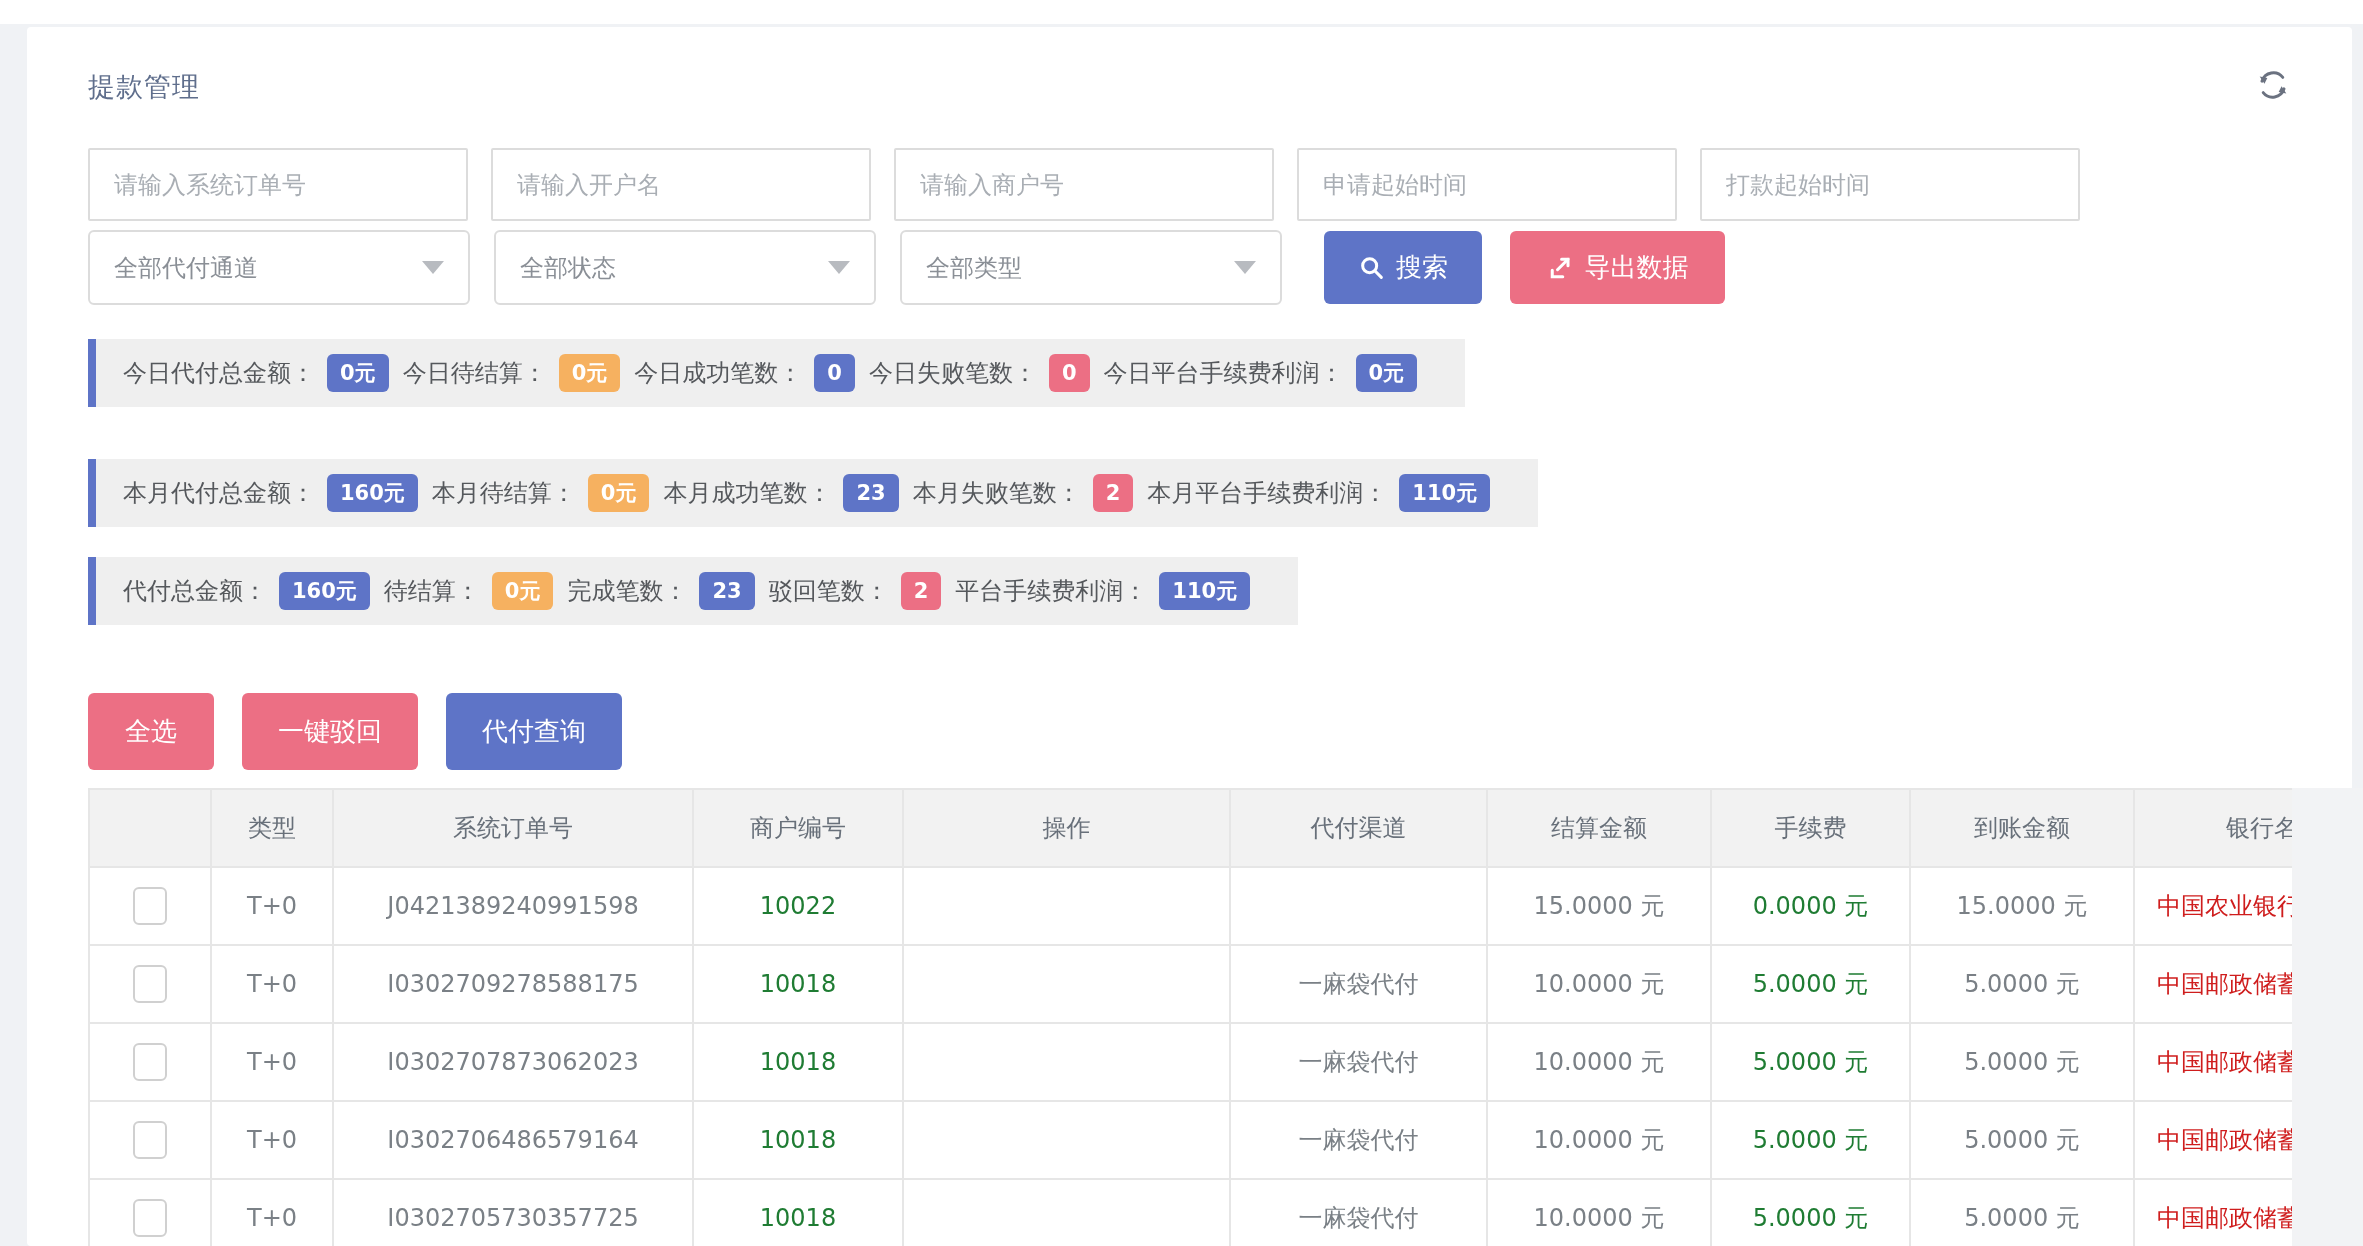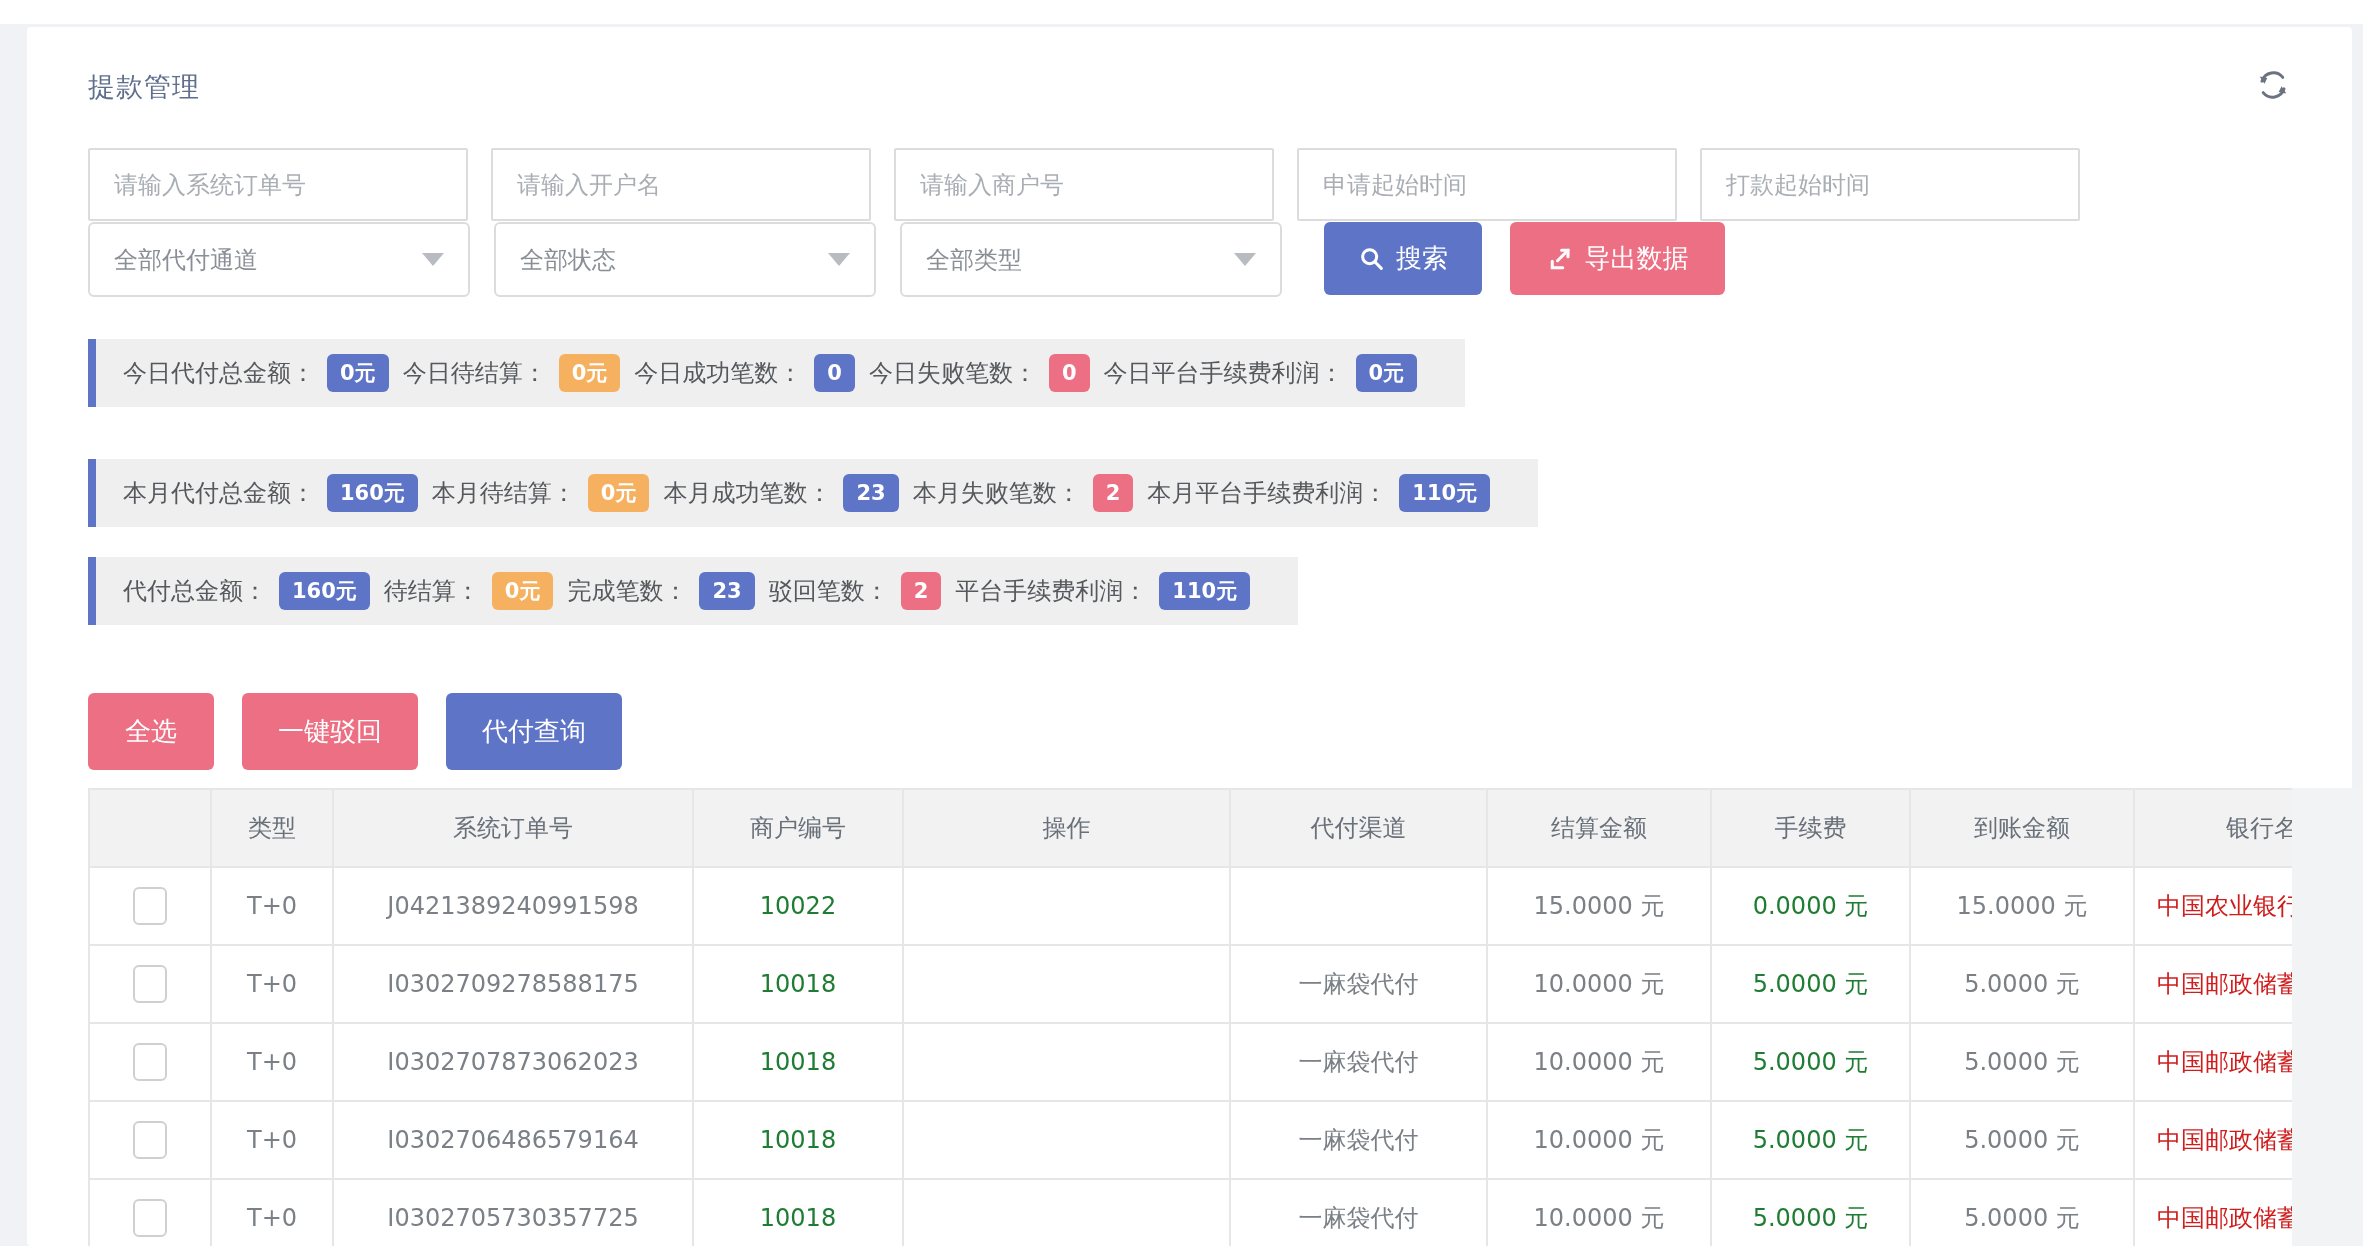--- a/index.html
+++ b/index.html
@@ -27,21 +27,21 @@
   }
   
   .filter-row1{position:absolute; left:61px; top:121px; display:flex;}
   .f-input{
     width:380px; height:73px; border:2px solid #dcdcdc; border-radius:2px;
     margin-right:23px; font-size:24px; color:#555; padding:0 24px;
     font-family:"DejaVu Sans","Liberation Sans",sans-serif; outline:none; background:#fff;
   }
   .f-input::placeholder{color:#a9aeb4; opacity:1;}
   
-  .filter-row2{position:absolute; left:61px; top:195px; display:flex; align-items:flex-start;}
+  .filter-row2{position:absolute; left:61px; top:203px; display:flex; align-items:center;}
   .f-select{
     width:382px; height:75px; border:2px solid #dcdcdc; border-radius:6px;
     margin-right:24px; font-size:24px; color:#8a8f96; padding:0 24px;
     display:flex; align-items:center; justify-content:space-between;
     background:#fff; cursor:pointer;
   }
   .caret{
     width:0; height:0; border-left:11px solid transparent; border-right:11px solid transparent;
     border-top:13px solid #b8bbc0;
   }

